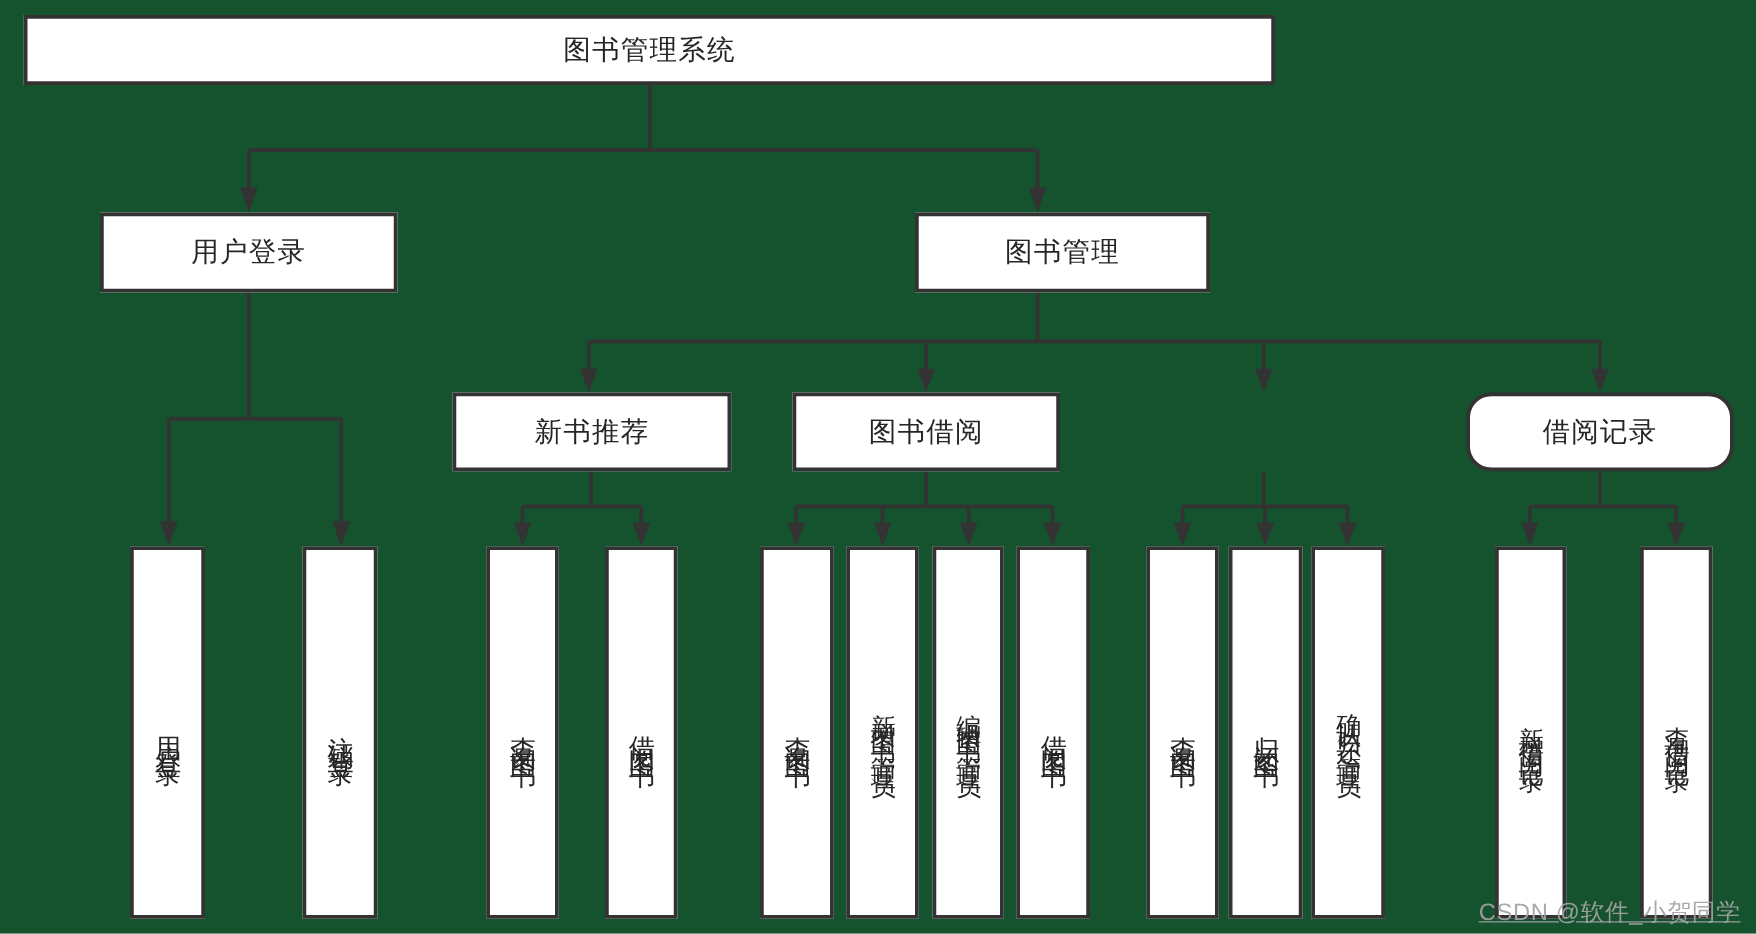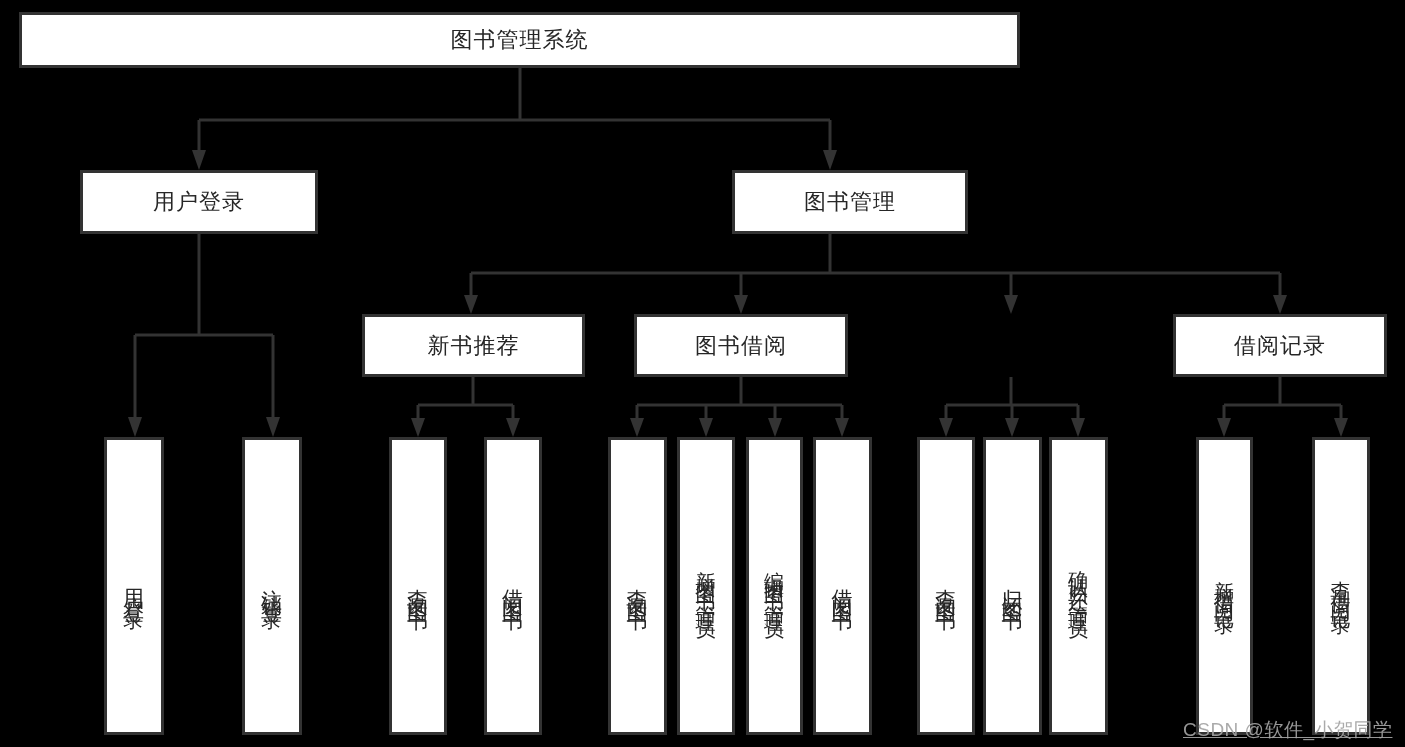--- a/index.html
+++ b/index.html
@@ -1,19 +1,19 @@
 <!DOCTYPE html>
 <html><head>
 <meta charset="utf-8">
 <style>
   html,body { margin:0; padding:0; background:#ffffff; }
   #canvas {
     position:relative;
     width:1405px; height:747px;
-    background:#000000;
+    background:#14532d;
     font-family:"Liberation Sans","DejaVu Sans",sans-serif;
     overflow:hidden;
   }
   .box {
     position:absolute;
     background:#ffffff;
     border:3px solid #333333;
     box-sizing:border-box;
     display:flex; align-items:center; justify-content:center;
     font-size:22px; color:#262626;
@@ -39,21 +39,21 @@
   }
   
   #n-root   { left:19px;  top:12px;  width:1001px; height:56px; }
   
   #n-user-login { left:80px;  top:170px; width:238px; height:64px; }
   #n-book-mgmt  { left:732px; top:170px; width:236px; height:64px; }
   
   #n-new-book   { left:362px;  top:314px; width:223px; height:63px; }
   #n-borrow     { left:634px;  top:314px; width:214px; height:63px; }
   #n-current    { left:905px;  top:314px; width:213px; height:63px; }
-  #n-records    { left:1173px; top:314px; width:214px; height:63px; }
+  #n-records    { left:1173px; top:314px; width:214px; height:63px;border-radius:20px; }
   
   #l-user-login  { left:104px;  width:60px; }
   #l-logout      { left:242px;  width:60px; }
   #l-nb-query    { left:389px;  width:58px; }
   #l-nb-borrow   { left:484px;  width:58px; }
   #l-bw-query    { left:608px;  width:59px; }
   #l-bw-add      { left:677px;  width:58px; font-size:20px; }
   #l-bw-edit     { left:746px;  width:57px; font-size:20px; }
   #l-bw-borrow   { left:813px;  width:59px; }
   #l-cur-query   { left:917px;  width:58px; }

